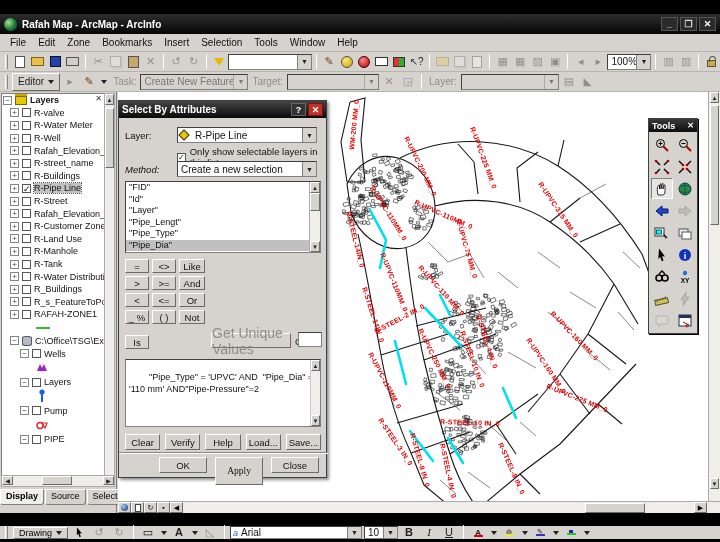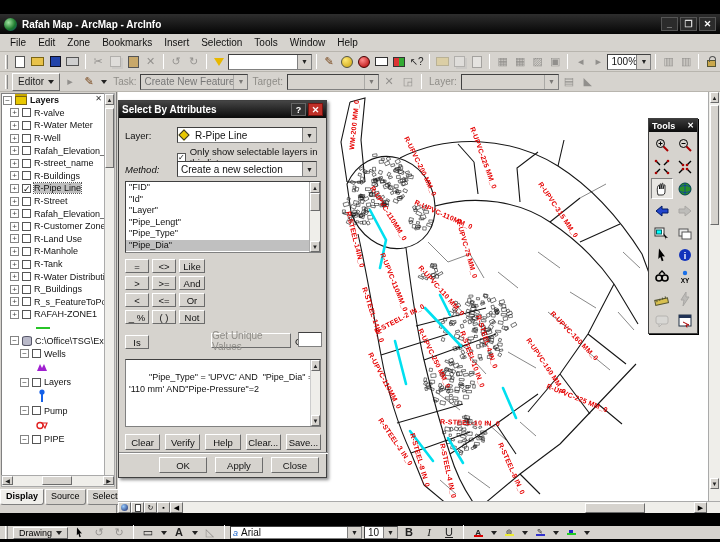--- a/index.html
+++ b/index.html
@@ -1098,44 +1098,44 @@
           <div class="btn" style="height: 14px;">&lt;</div>
           <div class="btn" style="height: 14px;">&lt;=</div>
           <div class="btn" style="height: 14px;">Or</div>
           <div class="btn" style="height: 14px;">_ %</div>
           <div class="btn" style="height: 14px;">( )</div>
           <div class="btn" style="height: 14px;">Not</div>
         </div>
       <div class="btn" style="position:absolute;left:6px;top:234px;width:24px;height:14px;">Is</div>
 
 
-      <div class="btn" style="position:absolute;left:92px;top:232px;width:80px;height:15px;color:#8f8d88;font-size:10px;">Get Unique Values</div>
+      <div class="btn" style="position:absolute;left:92px;top:232px;width:80px;height:15px;color:#8f8d88;font-size:14px;">Get Unique Values</div>
       <span style="position:absolute;left:176px;top:235px;">Go To:</span>
 
       <span style="position:absolute;left:203px;top:232px;width:0;"></span>
 
       <input style="position: absolute; right: 4px; top: 231px; width: 24px; height: 15px; border-width: 1px; border-style: solid; border-color: rgb(64, 64, 64) rgb(128, 128, 128) rgb(128, 128, 128); border-image: initial; font-size: 9px; padding: 0px 2px;">
 
       <div class="drow" style="top:261px;">SELECT * FROM R-Pipe Line WHERE:</div>
       <div id="sqlbox">
         <span>"Pipe_Type" = 'UPVC' AND  "Pipe_Dia" = '110 mm' AND"Pipe-Pressure"=2</span>
         <div class="sb2"><span class="sb-arr" style="top:0;left:0;width:9px;">▲</span><span class="sb-arr" style="bottom:0;left:0;width:9px;">▼</span></div>
       </div>
 
       <div id="dlg-btnrow" style="position:absolute;left:6px;top:333px;width:196px;display:flex;gap:5px;">
           <div class="btn" style="flex: 1 1 0%; height: 16px;">Clear</div>
           <div class="btn" style="flex: 1 1 0%; height: 16px;">Verify</div>
           <div class="btn" style="flex: 1 1 0%; height: 16px;">Help</div>
-          <div class="btn" style="flex: 1 1 0%; height: 16px;">Clear...</div>
+          <div class="btn" style="flex: 1 1 0%; height: 16px;">Load...</div>
           <div class="btn" style="flex: 1 1 0%; height: 16px;">Save...</div>
         </div>
       <div style="position:absolute;left:0;top:352px;width:209px;border-top:1px solid #fff;box-shadow:0 -1px 0 #888;"></div>
       <div id="dlg-actionrow" style="position:absolute;left:40px;top:356px;width:165px;display:flex;gap:8px;">
           <div class="btn" style="width: 48px; height: 16px;">OK</div>
-          <div class="btn" style="width: 48px; height: 16px;">Apply</div>
+          <div class="btn" style="width: 48px; height: 28px; font-family: Liberation Serif, serif;">Apply</div>
           <div class="btn" style="width: 48px; height: 16px;">Close</div>
         </div>
     </div>
   </div>
 
   <div id="drawbar">
     <span class="grip"></span>
     <span class="toolbtn-text" style="height:12px;font-size:9px;">
       <span>Drawing</span>
         <span class="dtri"></span>

